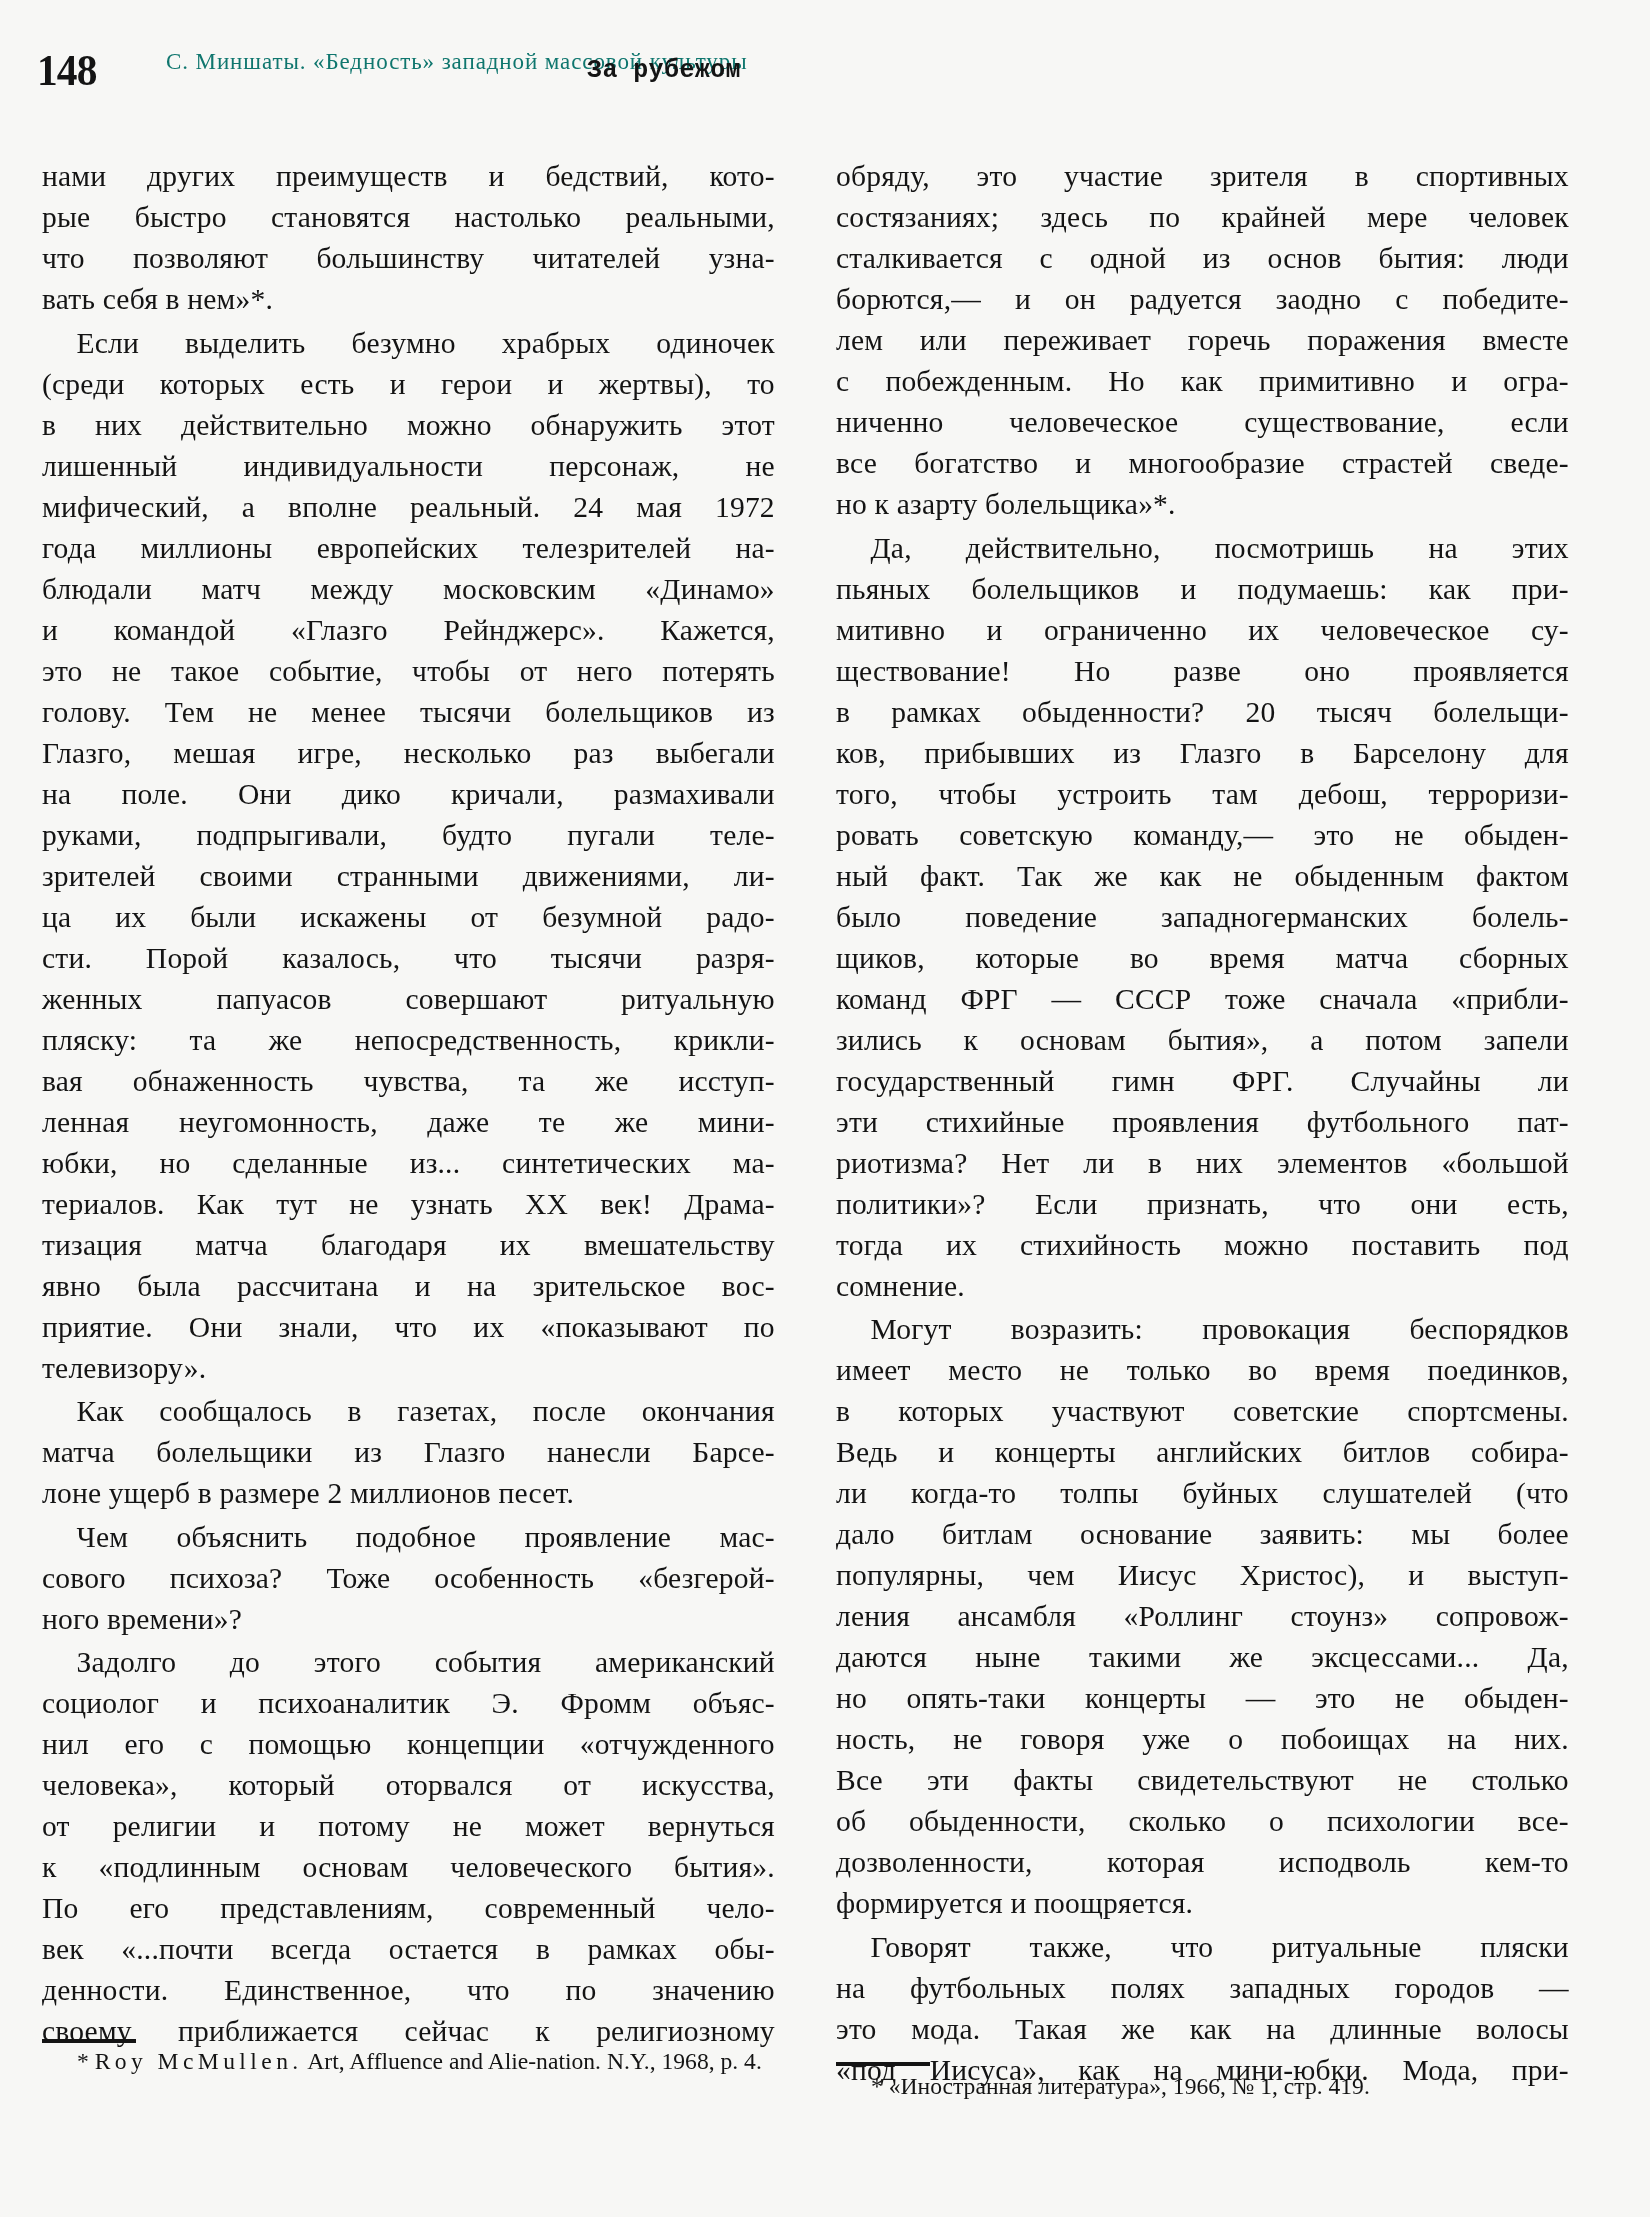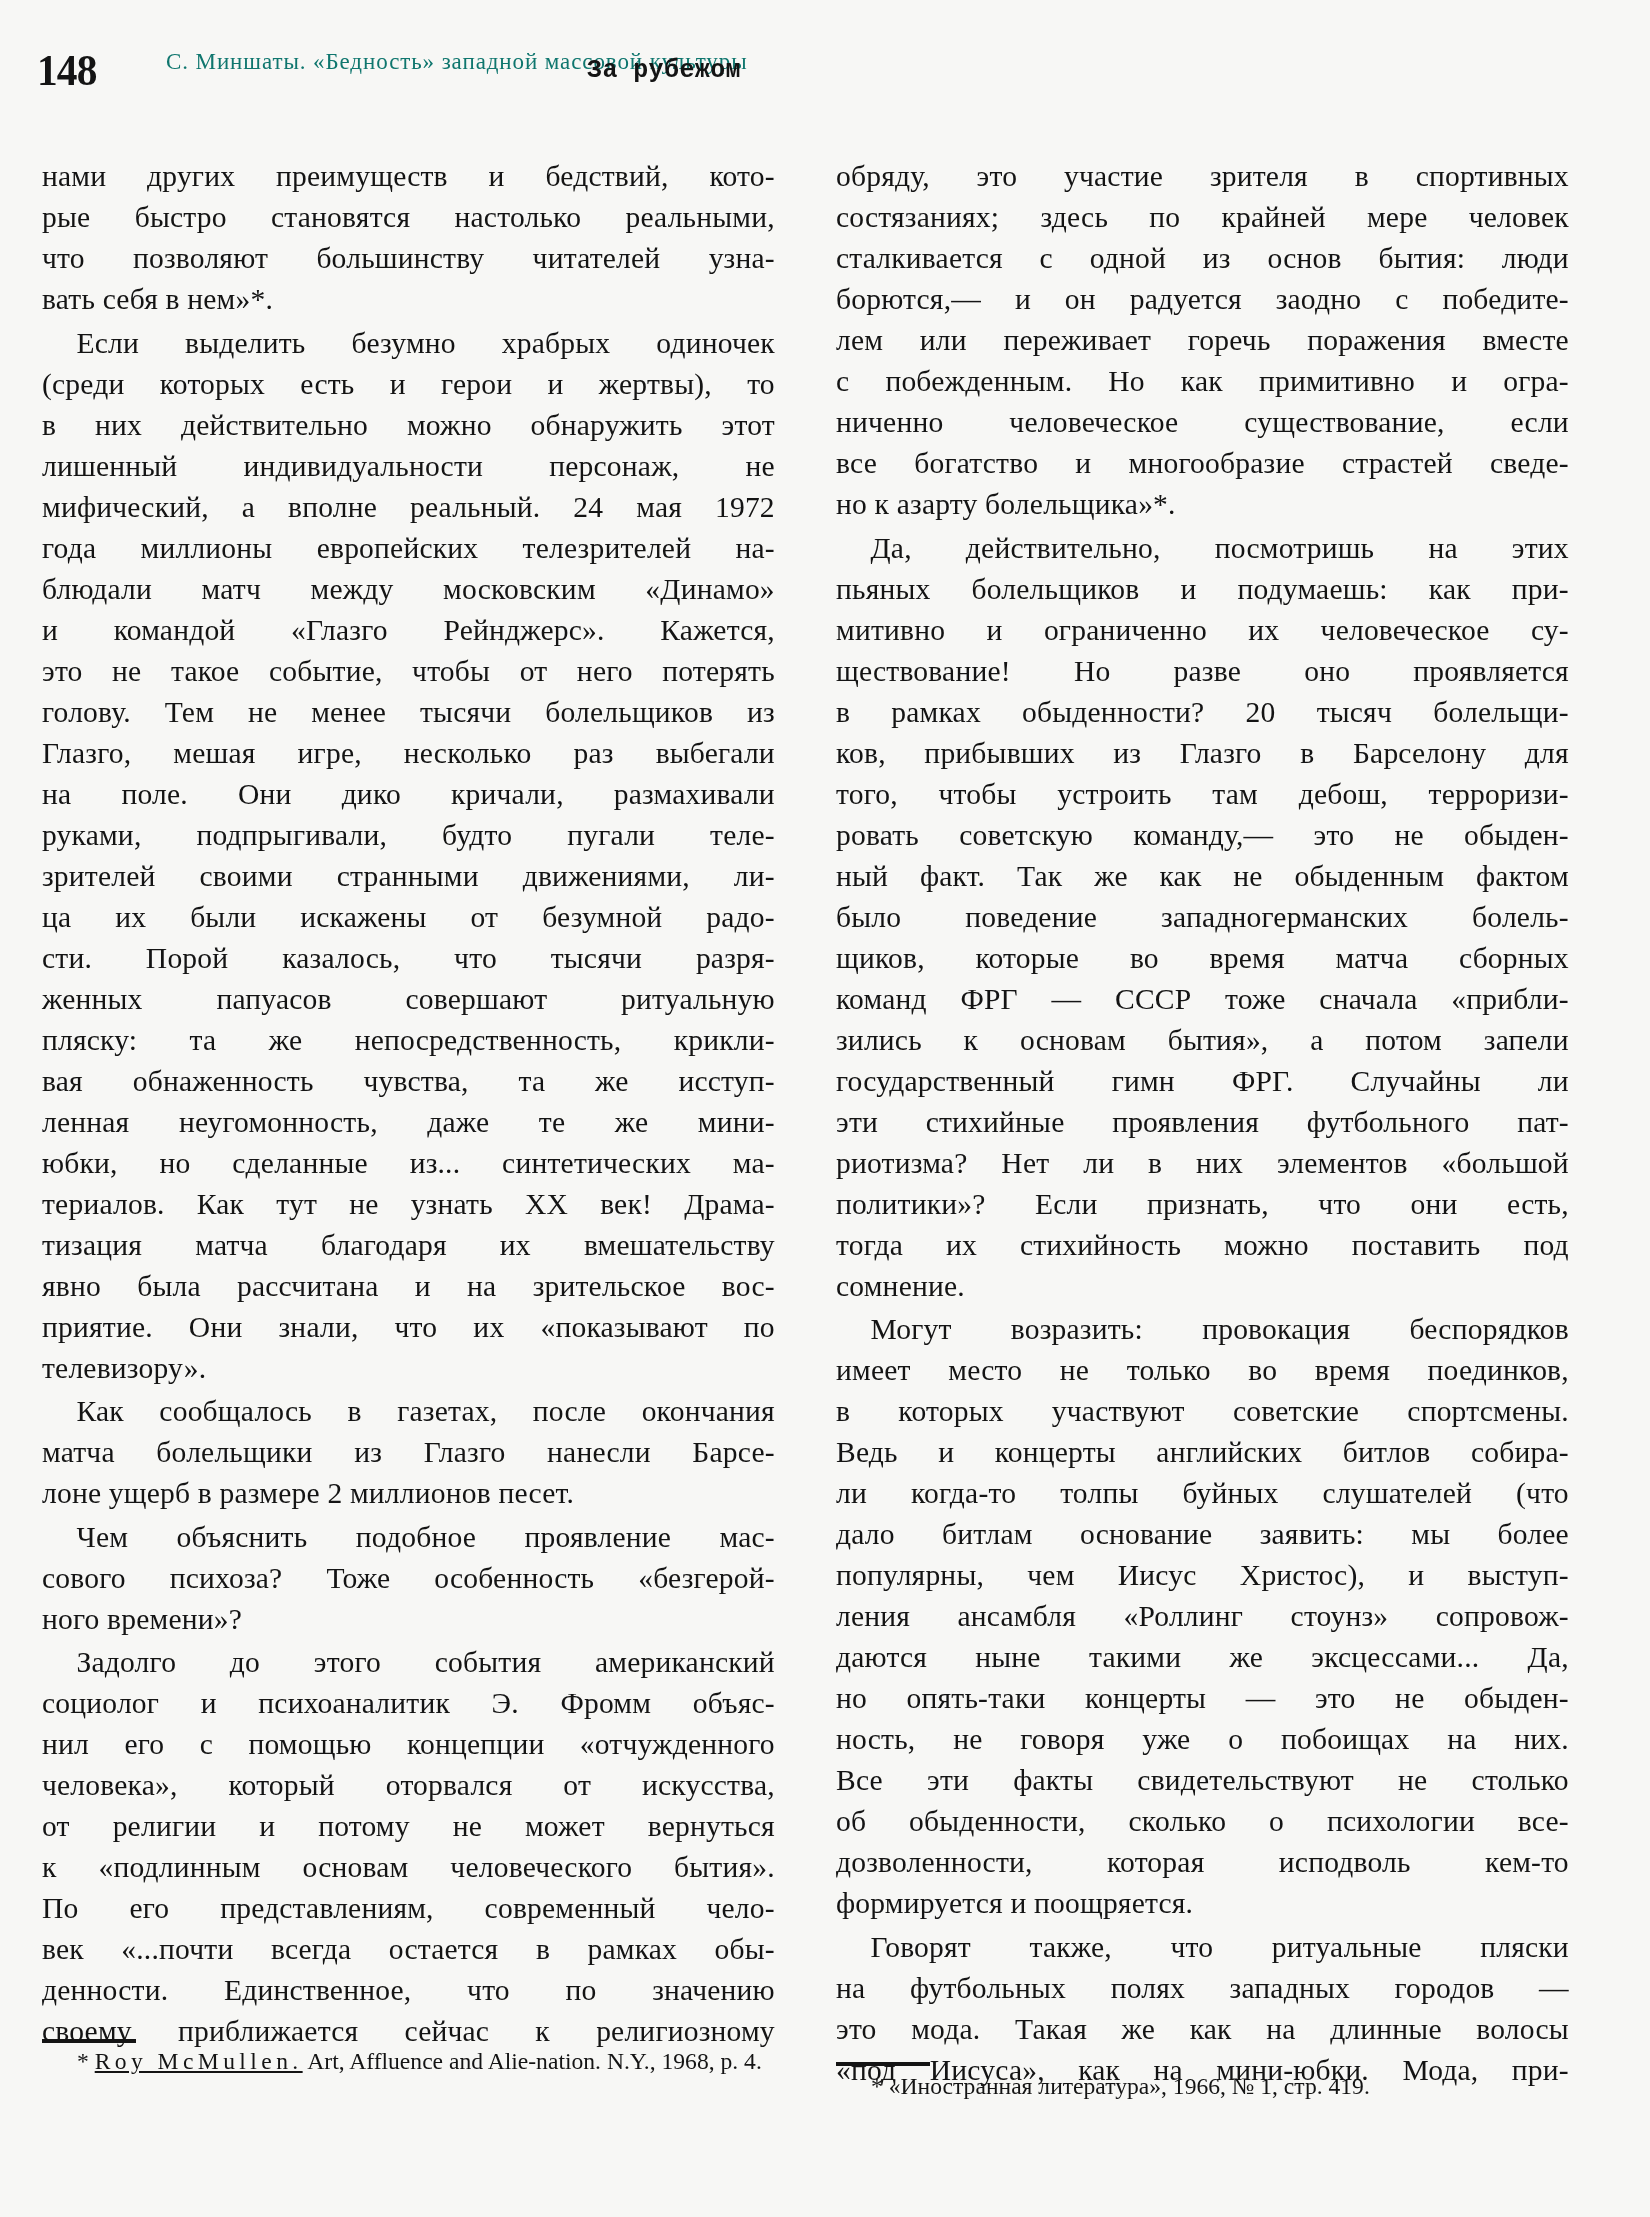--- a/index.html
+++ b/index.html
@@ -34,21 +34,21 @@
   .line.last { text-align-last: left; }
   .line.indent { padding-left: 35px; }
   .para-gap { height: 2.6px; }
   .rule {
     position: absolute; height: 3.5px; width: 94px; background: #141414;
   }
   .footnote {
     position: absolute; font-size: 23.6px; line-height: 29px; font-family: "Liberation Serif", serif;
     text-align: justify;
   }
-  .spaced { letter-spacing: 4.4px; text-decoration: underline; }
+  .spaced { letter-spacing: 4.4px; }
 </style>
 </head>
 <body>
 
 <div class="ghost">С. Миншаты. «Бедность» западной массовой культуры</div>
 <div class="page-number">148</div>
 <div class="running-head">За рубежом</div>
 
 <div class="column col-left" id="col-left">
     <div class="line">нами других преимуществ и бедствий, кото-</div>

